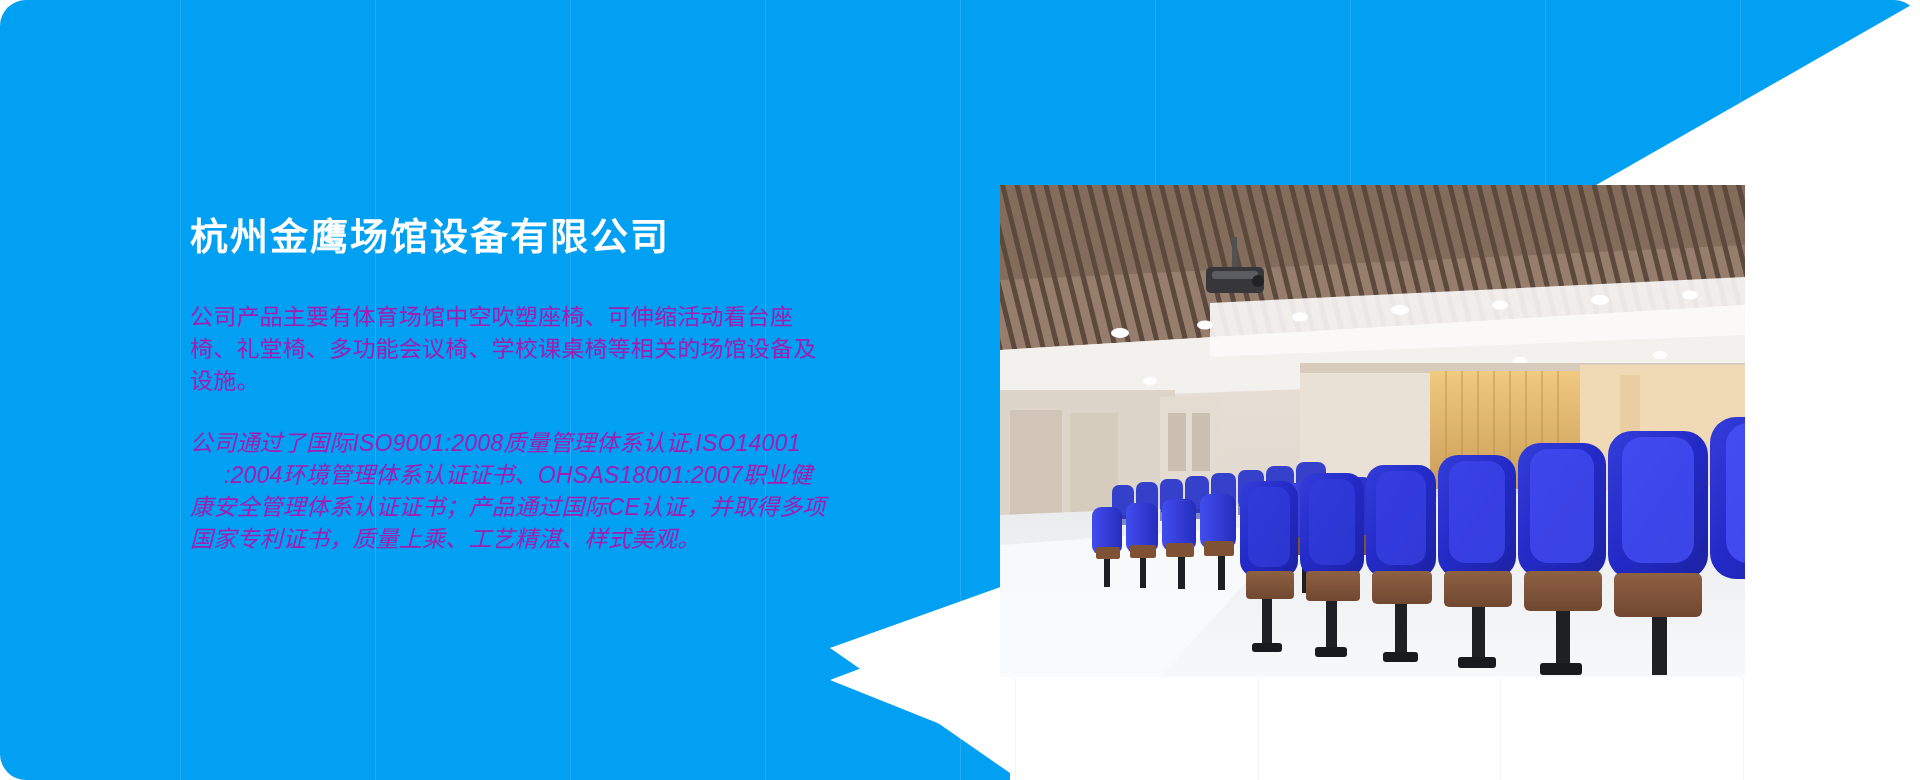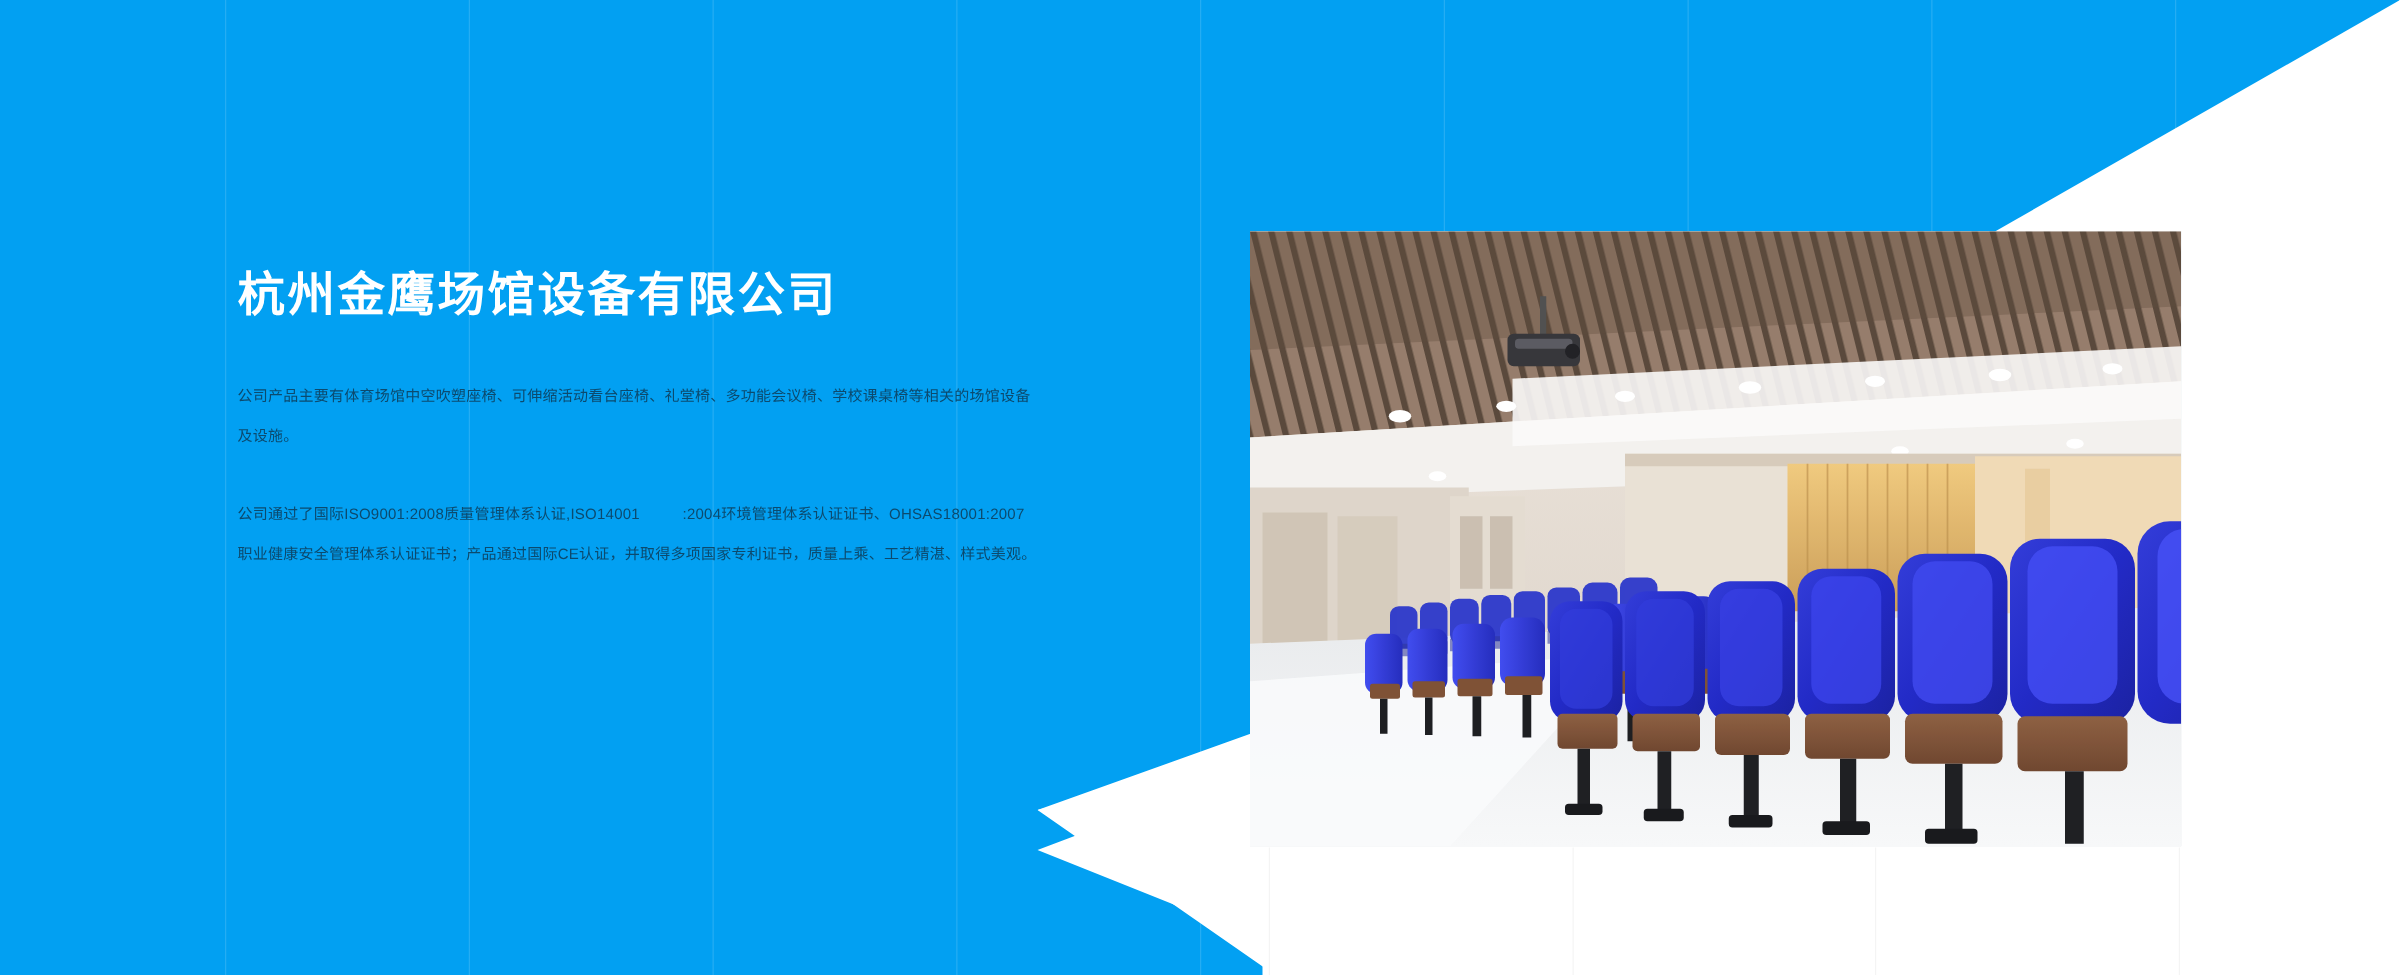--- a/index.html
+++ b/index.html
@@ -10,20 +10,21 @@
     background:#ffffff;
     overflow:hidden;
   }
 
   
   #stage{
     position:relative;
     width:1920px;height:780px;
     background:#ffffff;
     overflow:hidden;
+    border-radius:26px;
   }
 
   
   .blue-panel{
     position:absolute;
     left:0;top:0;
     width:1920px;height:780px;
     background:#02a0f2;
     
     clip-path:polygon(
@@ -100,28 +101,28 @@
   }
   .company-title{
     font-size:38px;
     font-weight:bold;
     letter-spacing:2px;
     margin:0 0 40px 0;
     line-height:1.2;
     white-space:nowrap;
   }
   .para{
-    font-size:12px;
+    font-size:23px;
     line-height:32px;
     margin:0 0 30px 0;
     font-weight:400;
     letter-spacing:0.2px;
-    color:#0c4a6e;
-  }
-  .para:last-child{margin-bottom:0;}
+    color:#a21caf;
+  }
+  .para:last-child{margin-bottom:0;font-style:italic;}
   .gap{display:inline-block;width:34px;}
 
   
   .photo-frame{
     position:absolute;
     left:1000px;top:185px;
     width:745px;height:492px;
     overflow:hidden;
     background:#dfe6ea;
   }

